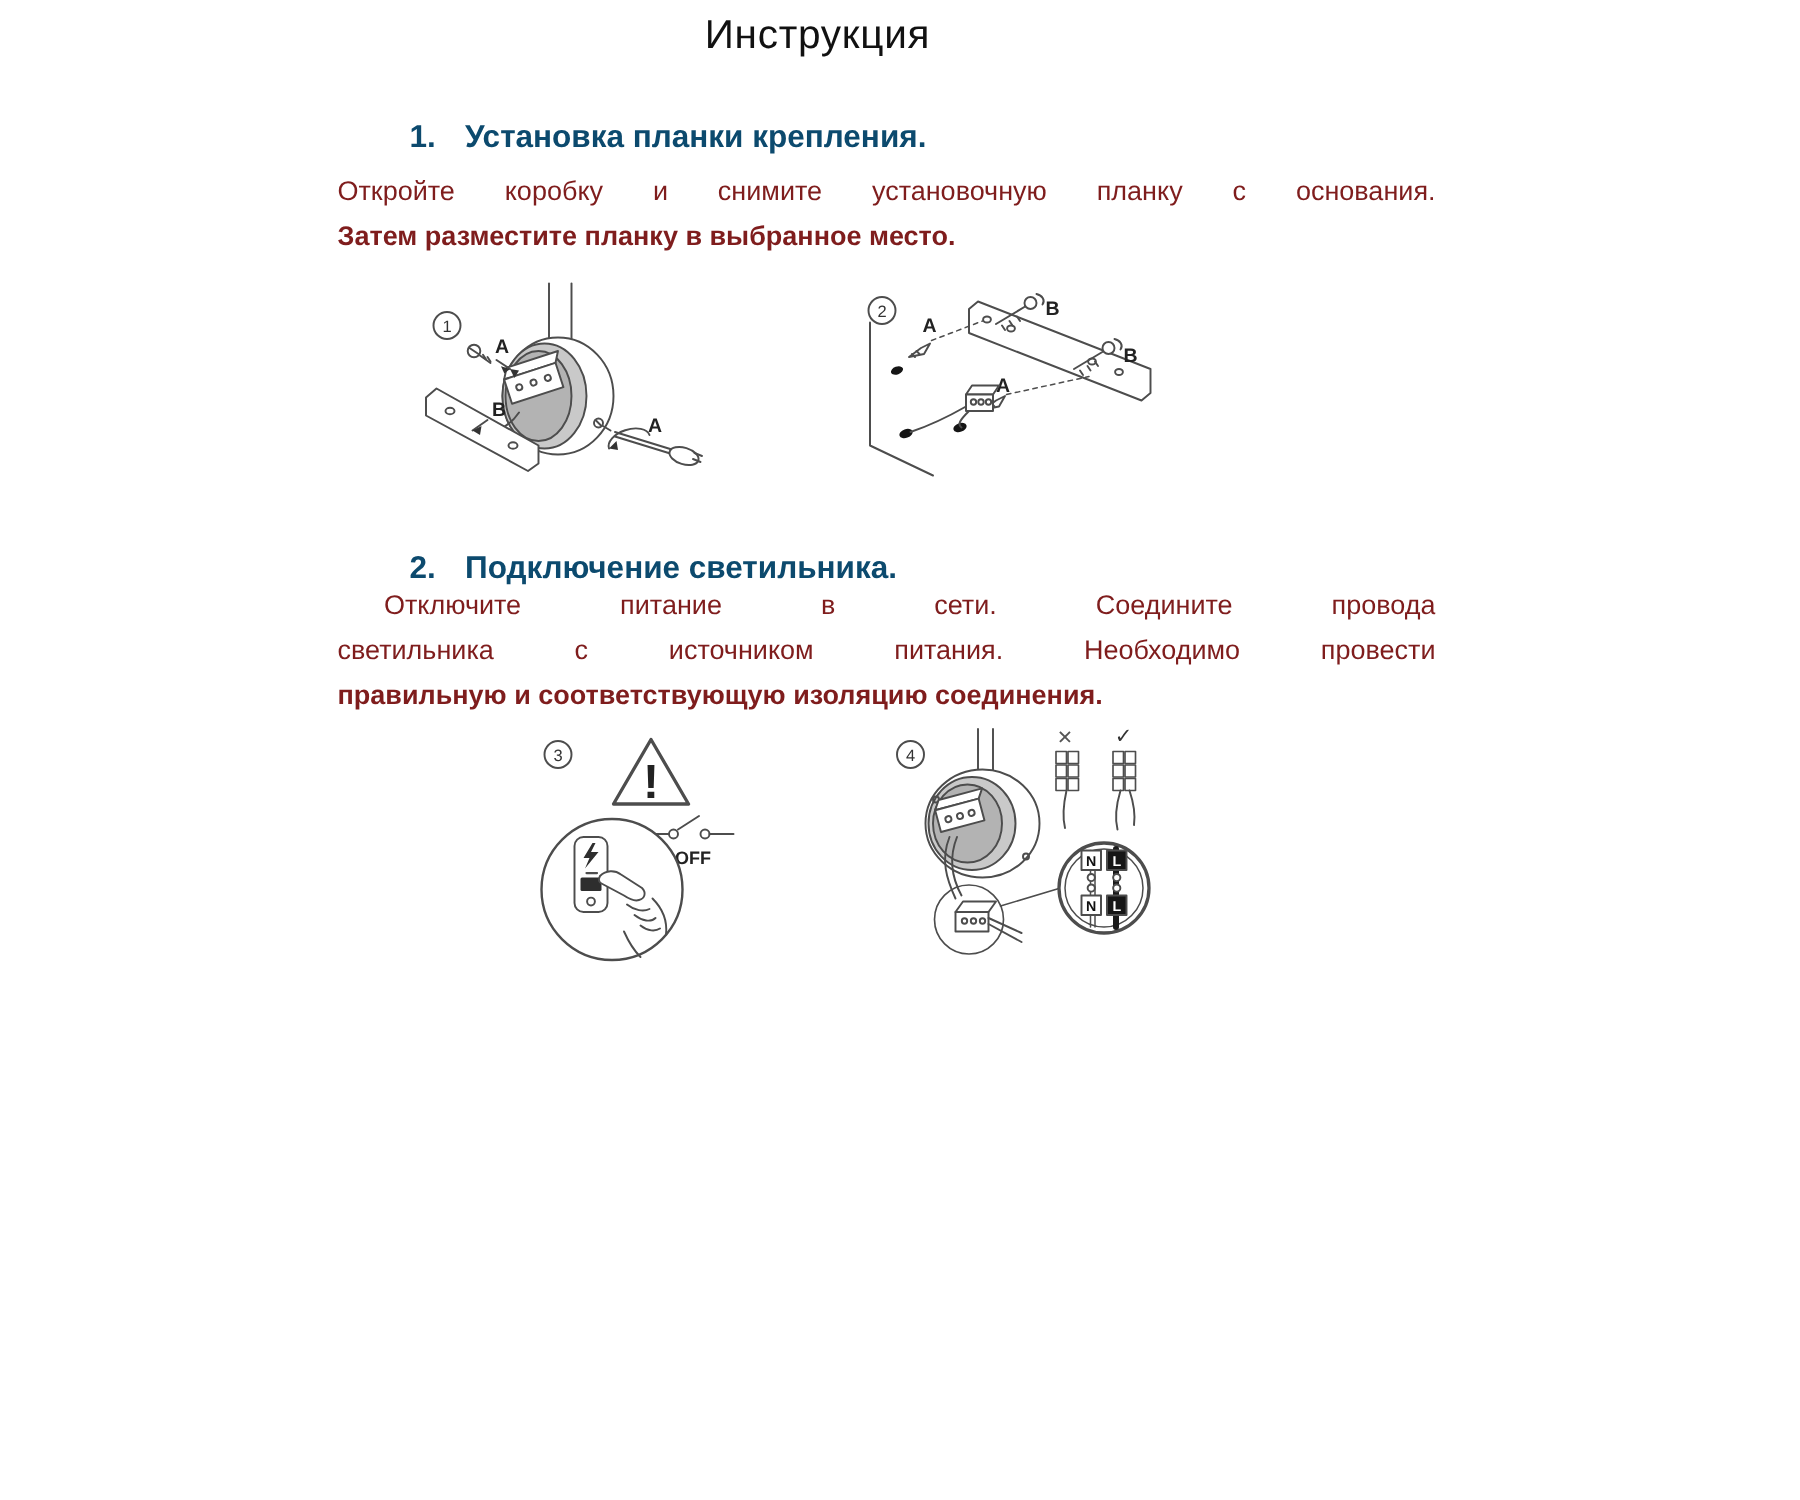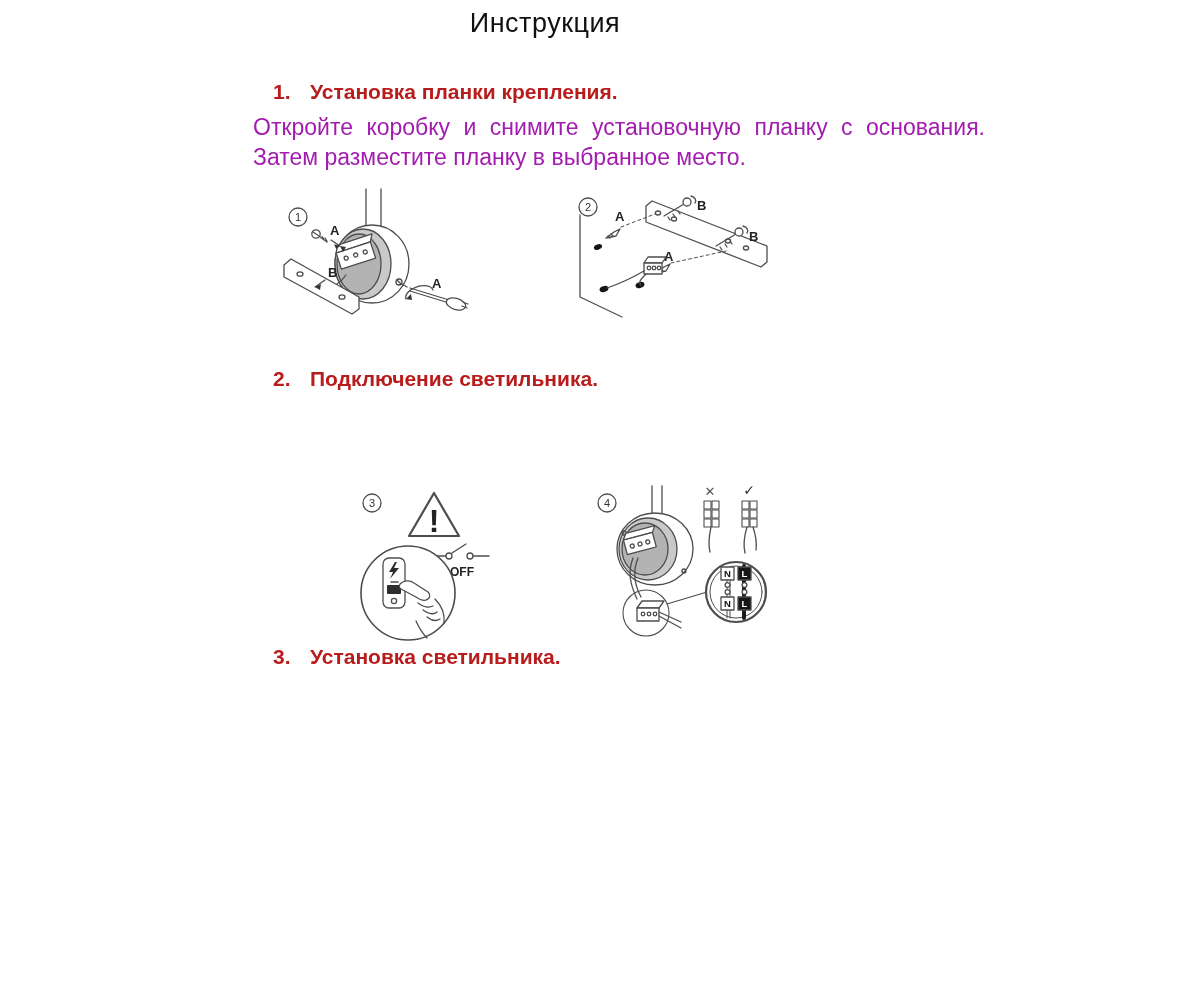--- a/index.html
+++ b/index.html
@@ -7,28 +7,28 @@
     position:relative;width:1200px;height:701px;background:#ffffff;
     font-family:"Liberation Sans","DejaVu Sans",sans-serif;color:#1a1a1a;
     overflow:hidden;
     border-radius:22px;
   }
   .title{
     position:absolute;top:8px;left:225px;width:640px;text-align:center;
     font-size:27px;font-weight:400;letter-spacing:.5px;color:#111;
   }
   .heading{
-    position:absolute;left:273px;width:700px;font-size:21px;font-weight:bold;color:#b91c1c;
+    position:absolute;left:273px;width:700px;font-size:21px;font-weight:bold;color:#0c4a6e;
     white-space:nowrap;
   }
   .hnum{display:inline-block;min-width:37px;}
-  .para{position:absolute;left:225px;width:732px;font-size:23px;color:#a21caf;margin-left:28px;}
+  .para{position:absolute;left:225px;width:732px;font-size:18px;color:#7f1d1d;}
   .pline{height:30px;line-height:30px;overflow:hidden;}
   .jline{text-align:justify;text-align-last:justify;}
-  .lline{text-align:left;}
+  .lline{text-align:left;font-weight:bold;}
   .indent{padding-left:31px;width:701px;}
   .fig{position:absolute;}
   svg text{font-family:"Liberation Sans","DejaVu Sans",sans-serif;}
   .lbl{font-size:13px;font-weight:bold;fill:#222;}
   .cnum{font-size:11px;fill:#333;}
   .swlbl{font-size:12px;font-weight:bold;fill:#222;}
   .bang{font-weight:bold;fill:#222;}
   .tn{font-size:9.5px;font-weight:bold;}
 </style>
 </head>
@@ -160,20 +160,25 @@
           <circle cx="96" cy="83" r="1.8"></circle>
           <circle cx="101" cy="83" r="1.8"></circle>
         <path d="M86,86 C72,94 58,100 49,103"></path>
         <path d="M88,89 C82,95 80,98 83,100"></path>
       </g>
     </g>
   </svg>
 
   <div class="heading" style="top:355px;margin-top:12px;">
     <span class="hnum">2.</span><span>Подключение светильника.</span>
+  </div>
+  <div class="para" style="top:388px;">
+    <div class="pline jline indent">Отключите питание в сети. Соедините провода</div>
+    <div class="pline jline">светильника с источником питания. Необходимо провести</div>
+    <div class="pline lline">правильную и соответствующую изоляцию соединения.</div>
   </div>
 
   <svg class="fig" style="left:338px;top:480px;" width="170" height="165" viewBox="0 0 170 165">
     <g stroke="#4d4d4d" stroke-width="1.3" fill="none" stroke-linecap="round" stroke-linejoin="round">
       <g>
         <circle cx="34" cy="23" r="9" fill="#fff"></circle>
         <text x="34" y="27" text-anchor="middle" class="cnum" stroke="none">3</text>
       </g>
       <g>
         <path d="M96,13 L121,56 L71,56 Z" stroke-width="2.2"></path>
@@ -285,23 +290,20 @@
         <circle cx="159.5" cy="107" r="2.4" fill="#fff"></circle>
           <circle cx="159.5" cy="114" r="2.4" fill="#fff"></circle>
         <rect x="136" y="119" width="13" height="13" fill="#fff"></rect>
         <text x="142.5" y="129" text-anchor="middle" class="tn" fill="#111" stroke="none">N</text>
         <rect x="153" y="119" width="13" height="13" fill="#161616"></rect>
         <text x="159.5" y="129" text-anchor="middle" class="tn" fill="#fff" stroke="none">L</text>
       </g>
     </g>
   </svg>
 
-  <div class="heading" style="top:645px;">
-    <span class="hnum">3.</span><span>Установка светильника.</span>
-  </div>
 
   <svg class="fig" style="left:288px;top:772px;" width="230" height="228" viewBox="0 0 230 228">
     <g stroke="#4d4d4d" stroke-width="1.3" fill="none" stroke-linecap="round" stroke-linejoin="round">
       <g>
         <circle cx="40" cy="61" r="9" fill="#fff"></circle>
         <text x="40" y="65" text-anchor="middle" class="cnum" stroke="none">5</text>
       </g>
       <path d="M29,36 L29,190 L77,226"></path>
       <g>
         <path d="M44,125 L51,120 L126,173 L126,186 L119,191 L44,138 Z" fill="#fff"></path>

